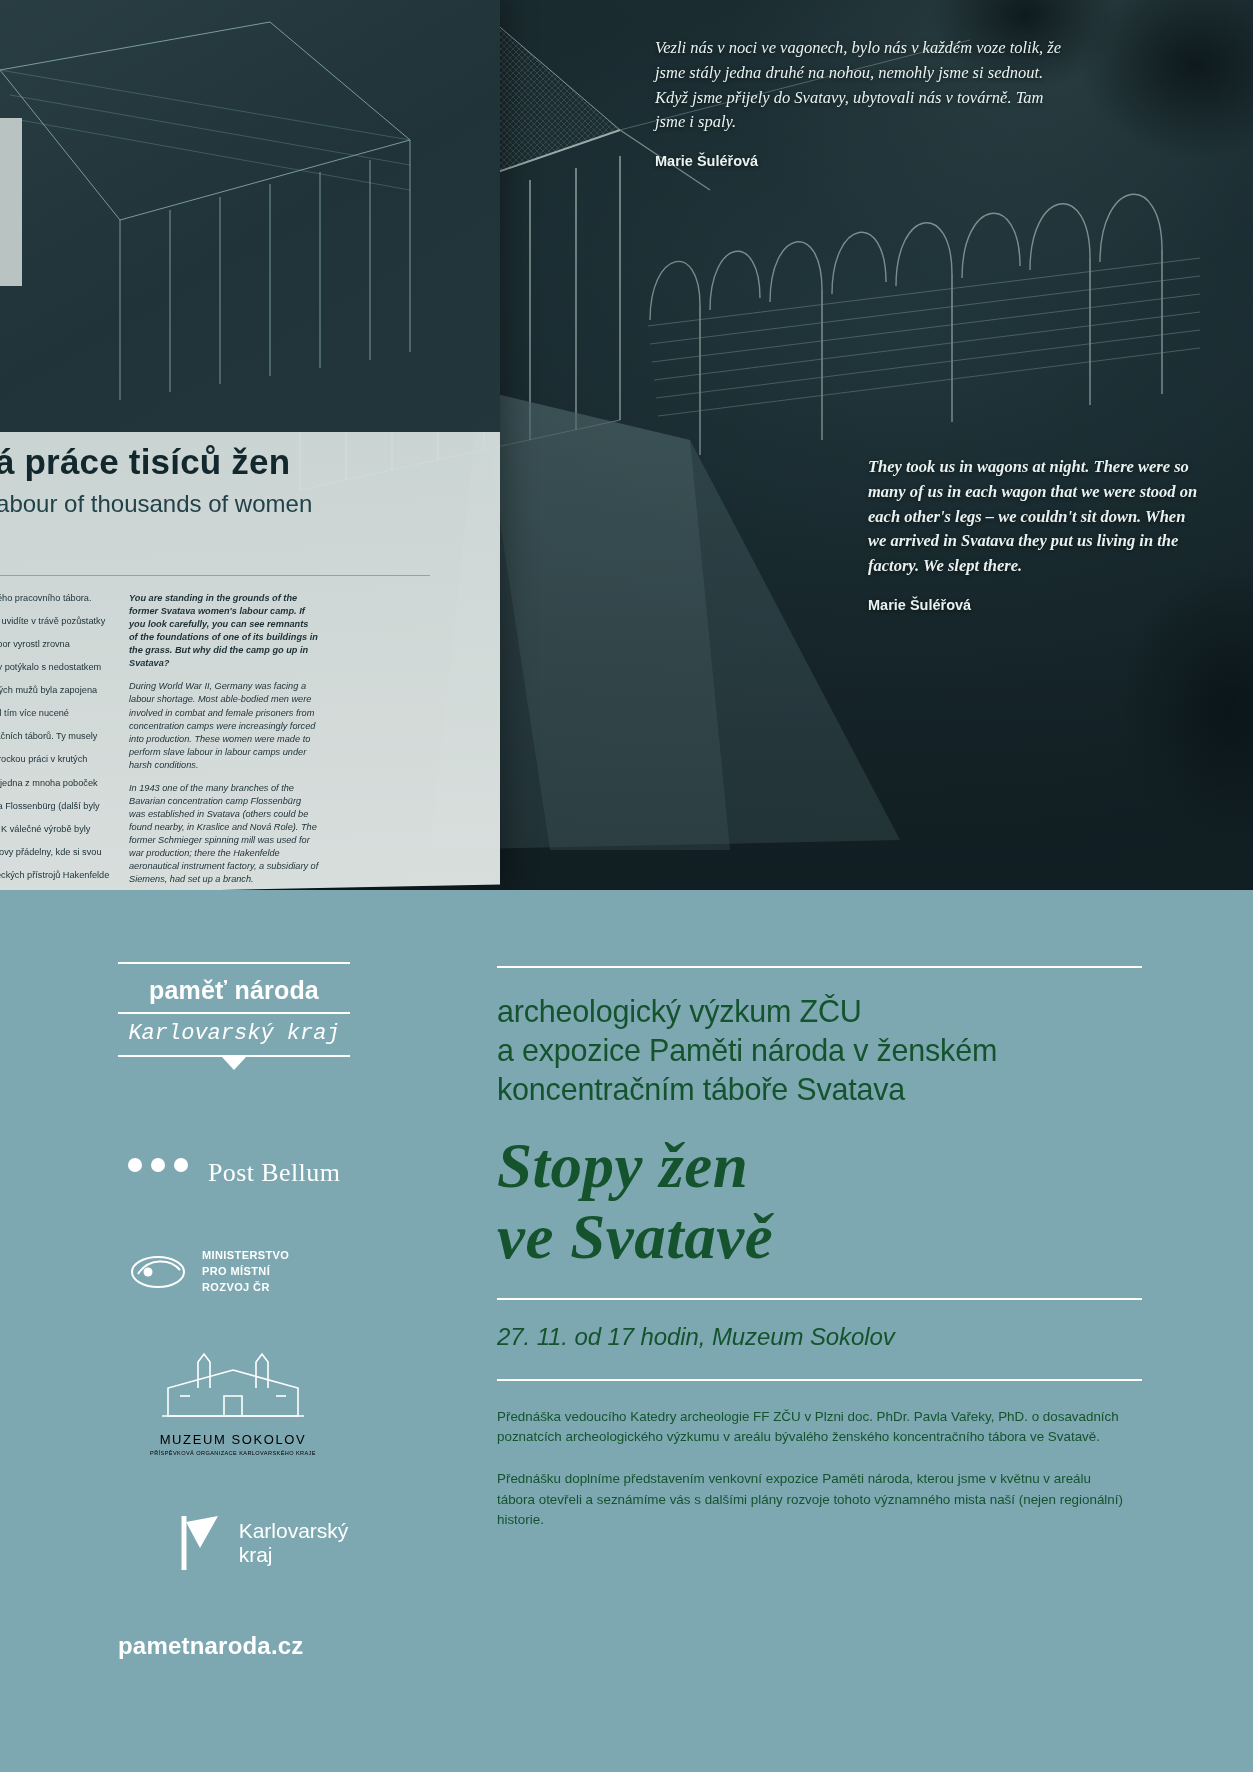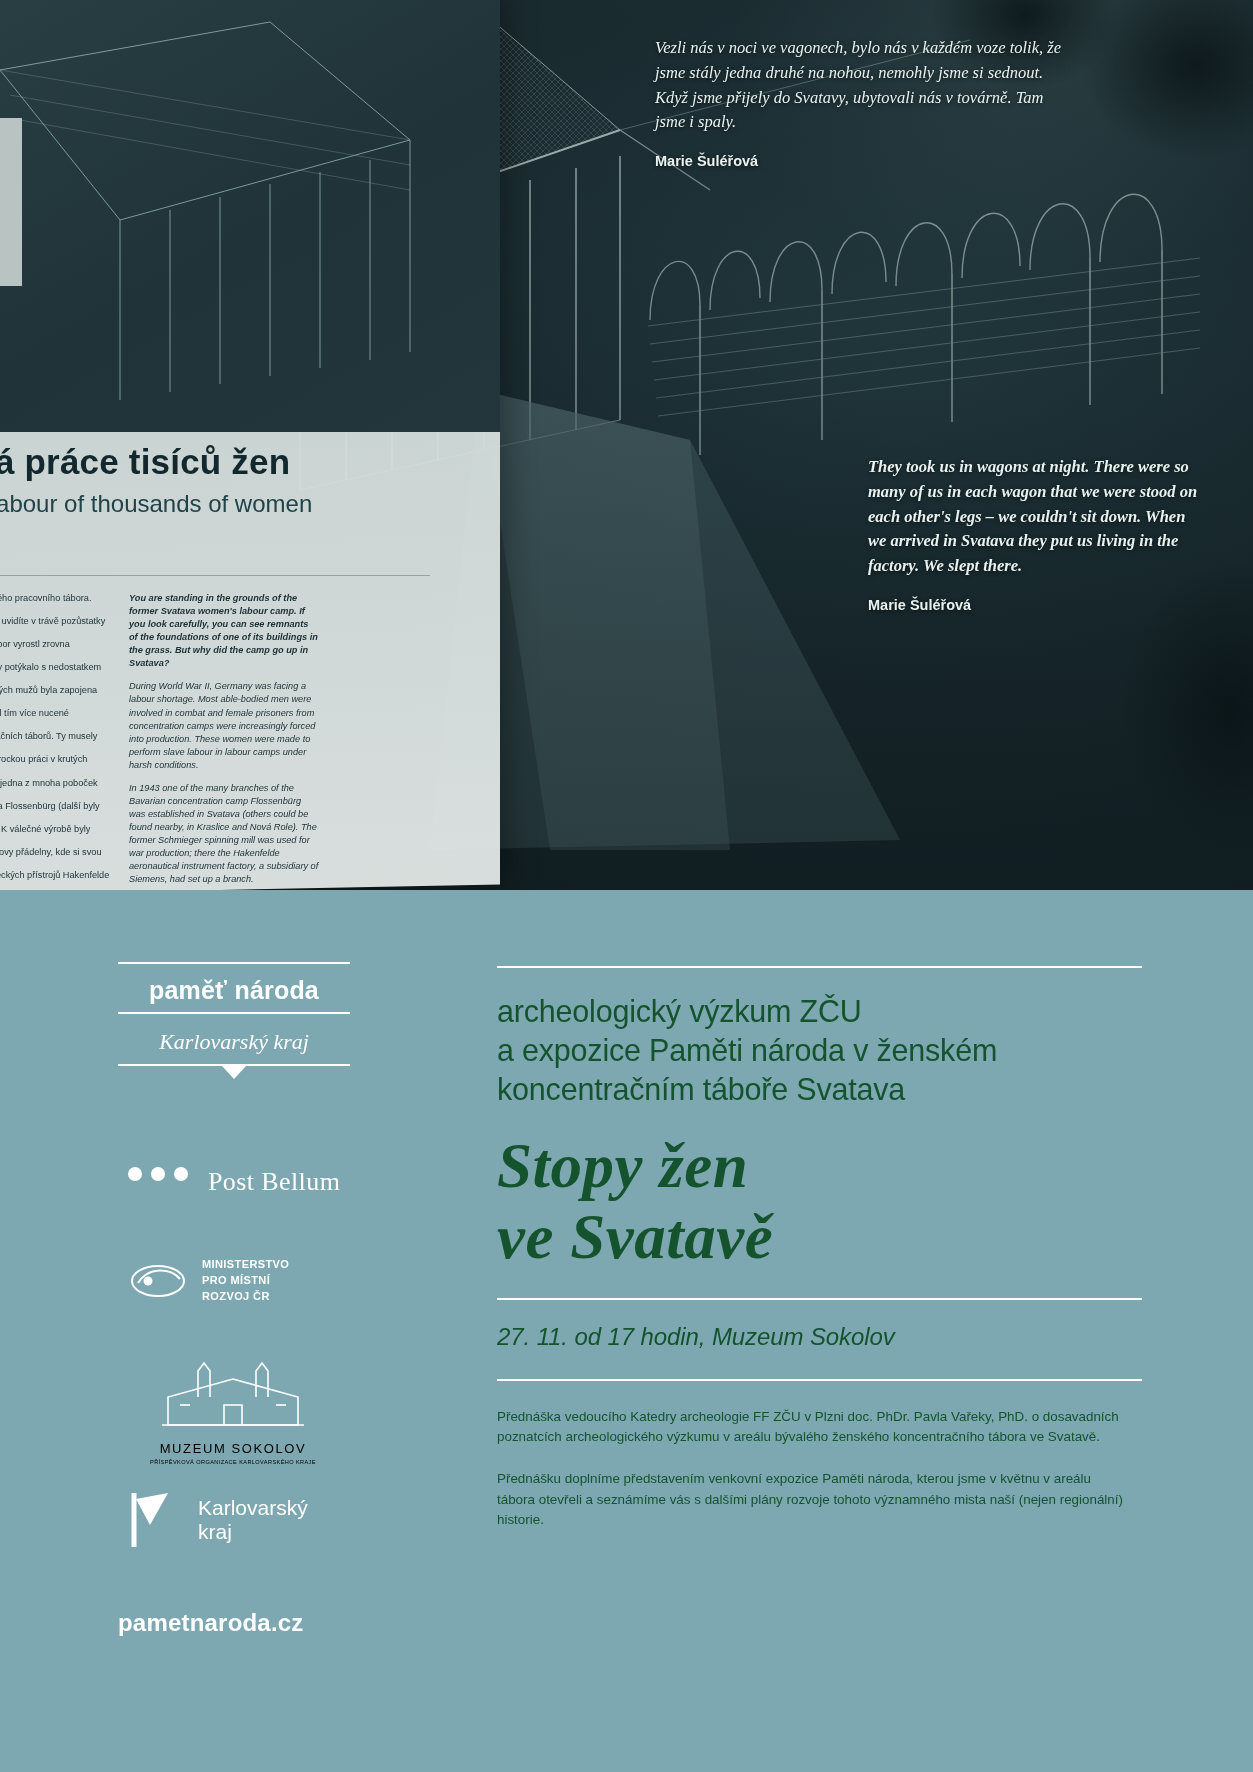--- a/index.html
+++ b/index.html
@@ -179,26 +179,25 @@
   .pn-logo { width: 232px; }
   .pn-rule { height: 2px; background: #fff; width: 232px; }
   .pn-name {
     font-size: 25px;
     font-weight: 700;
     text-align: center;
     padding: 12px 0 7px;
     letter-spacing: 0.2px;
   }
   .pn-region {
-    font-family: Liberation Serif, serif;
+    font-family: Liberation Mono, monospace;
     font-style: italic;
     font-size: 22px;
     text-align: center;
     padding: 7px 0 9px;
-    margin-top: 8px;
   }
   .pn-arrow {
     width: 0; height: 0;
     margin: 0 auto;
     border-left: 12px solid transparent;
     border-right: 12px solid transparent;
     border-top: 13px solid #fff;
   }
 
   .postbellum {
@@ -222,22 +221,22 @@
   .mmr-text {
     font-size: 11px; font-weight: 700; line-height: 1.45; letter-spacing: 0.4px;
   }
   .museum {
     margin-top: 52px; margin-left: 10px; text-align: center; width: 210px; color: #000000;
   }
   .museum-name { font-size: 13px; letter-spacing: 1.6px; margin-top: 8px; }
   .museum-sub { font-size: 5.6px; letter-spacing: 0.4px; margin-top: 3px; }
 
   .kk {
-    display: flex; align-items: center; gap: 24px;
-    margin-top: 24px; margin-left: 10px; color: #fff;
+    display: flex; align-items: center; gap: 15px;
+    margin-top: 56px; margin-left: 10px; color: #fff; justify-content: center;
   }
   .kk-text { font-size: 21px; line-height: 1.12; }
 
   .site {
     margin-top: 58px; margin-left: 0;
     font-size: 24px; font-weight: 700; color: #fff; letter-spacing: 0.2px;
   }
 
   
   .right-col {

